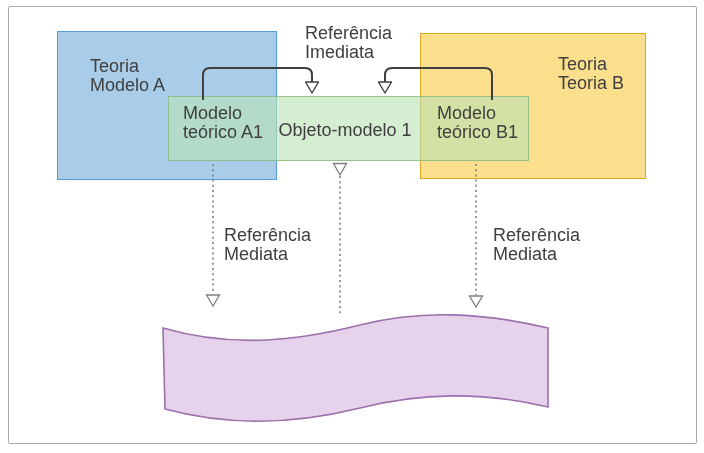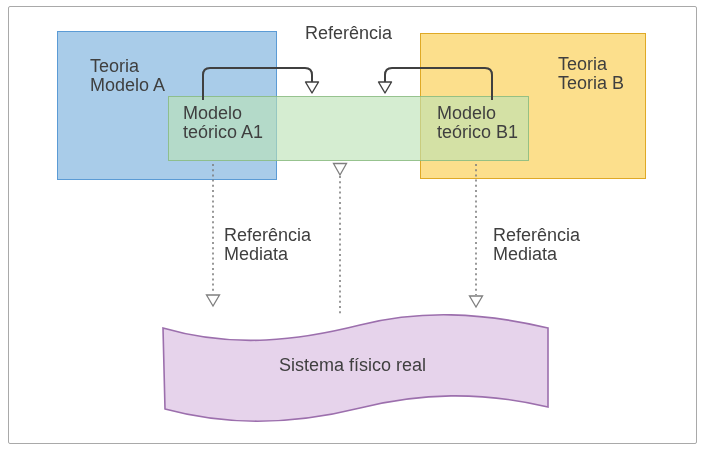--- a/index.html
+++ b/index.html
@@ -98,36 +98,37 @@
   <div class="lbl" id="lbl-teoria-b">
     <div>Teoria</div>
     <div>Teoria B</div>
   </div>
 
   <div class="lbl" id="lbl-modelo-a1">
     <div>Modelo</div>
     <div>teórico A1</div>
   </div>
 
+  <div class="lbl" id="lbl-objeto">Objeto-modelo 1</div>
 
   <div class="lbl" id="lbl-modelo-b1">
     <div>Modelo</div>
     <div>teórico B1</div>
   </div>
 
   <div class="lbl" id="lbl-ref-imediata">
     <div>Referência</div>
+    <div>Imediata</div>
   </div>
 
   <div class="lbl" id="lbl-ref-mediata-left">
     <div>Referência</div>
     <div>Mediata</div>
   </div>
 
 
   <div class="lbl" id="lbl-ref-mediata-right">
     <div>Referência</div>
     <div>Mediata</div>
   </div>
 
-  <div class="lbl" id="lbl-sistema">Sistema físico real</div>
 
 </div>
 
 </body></html>

